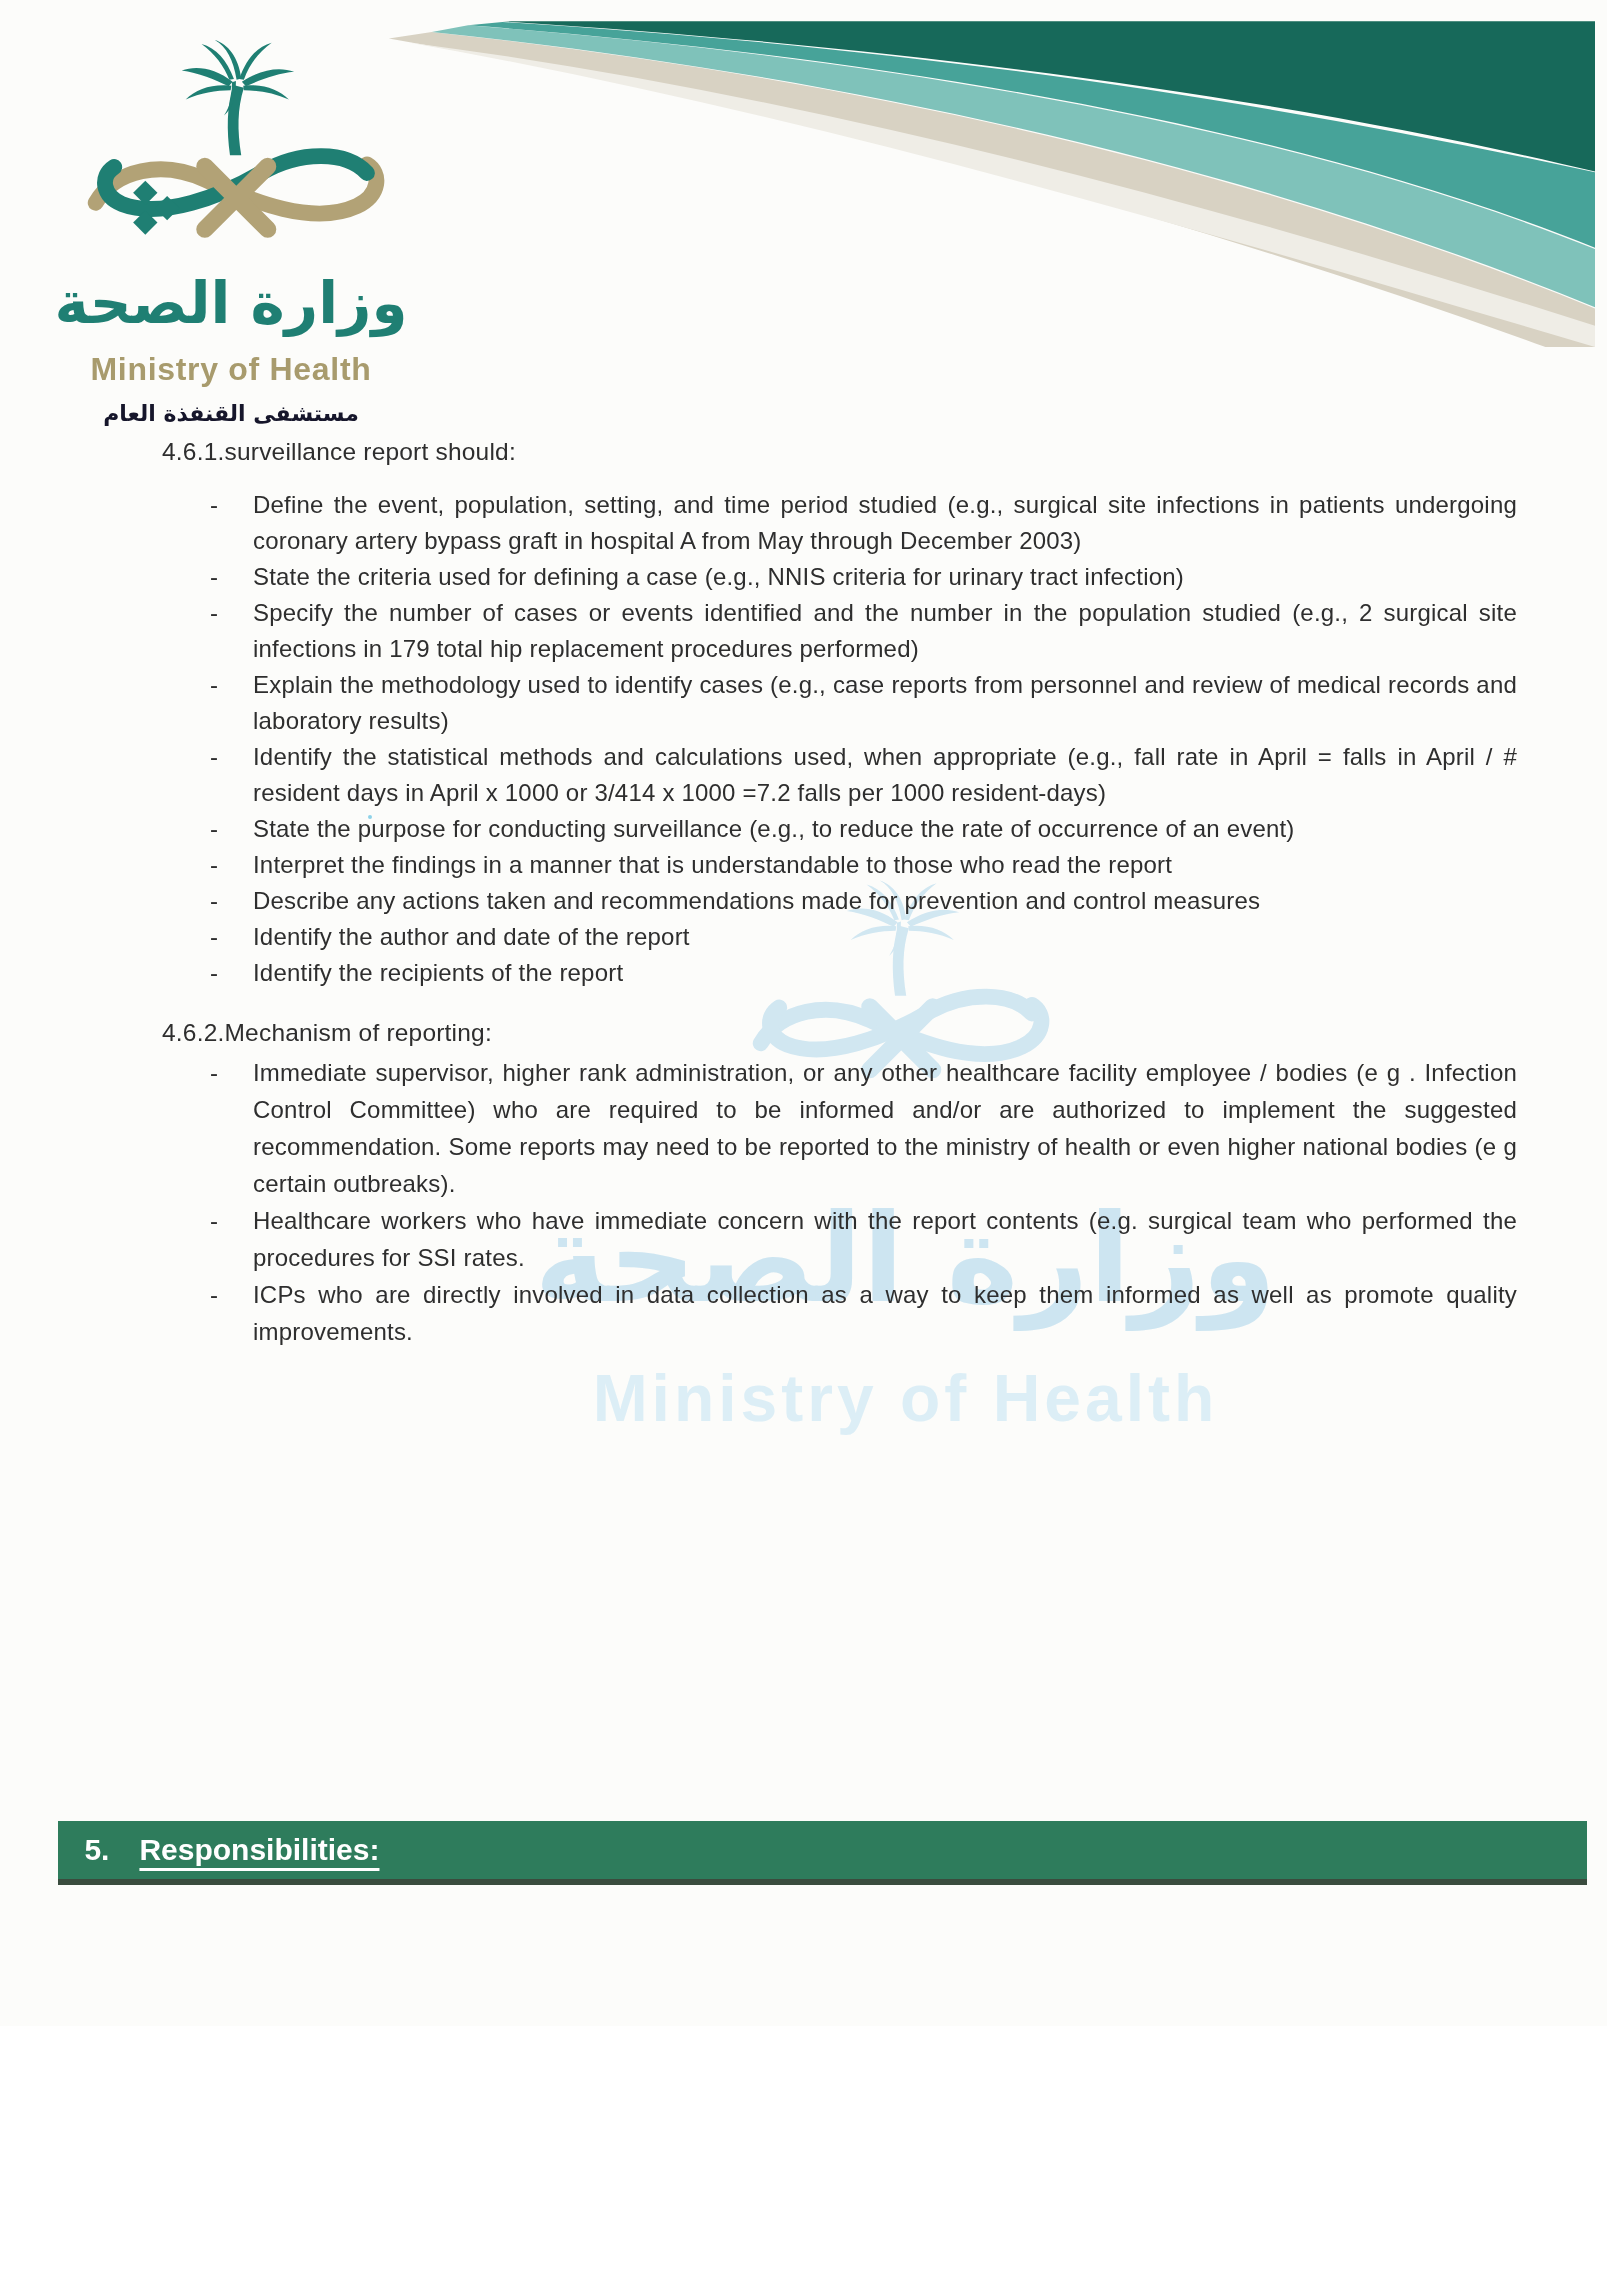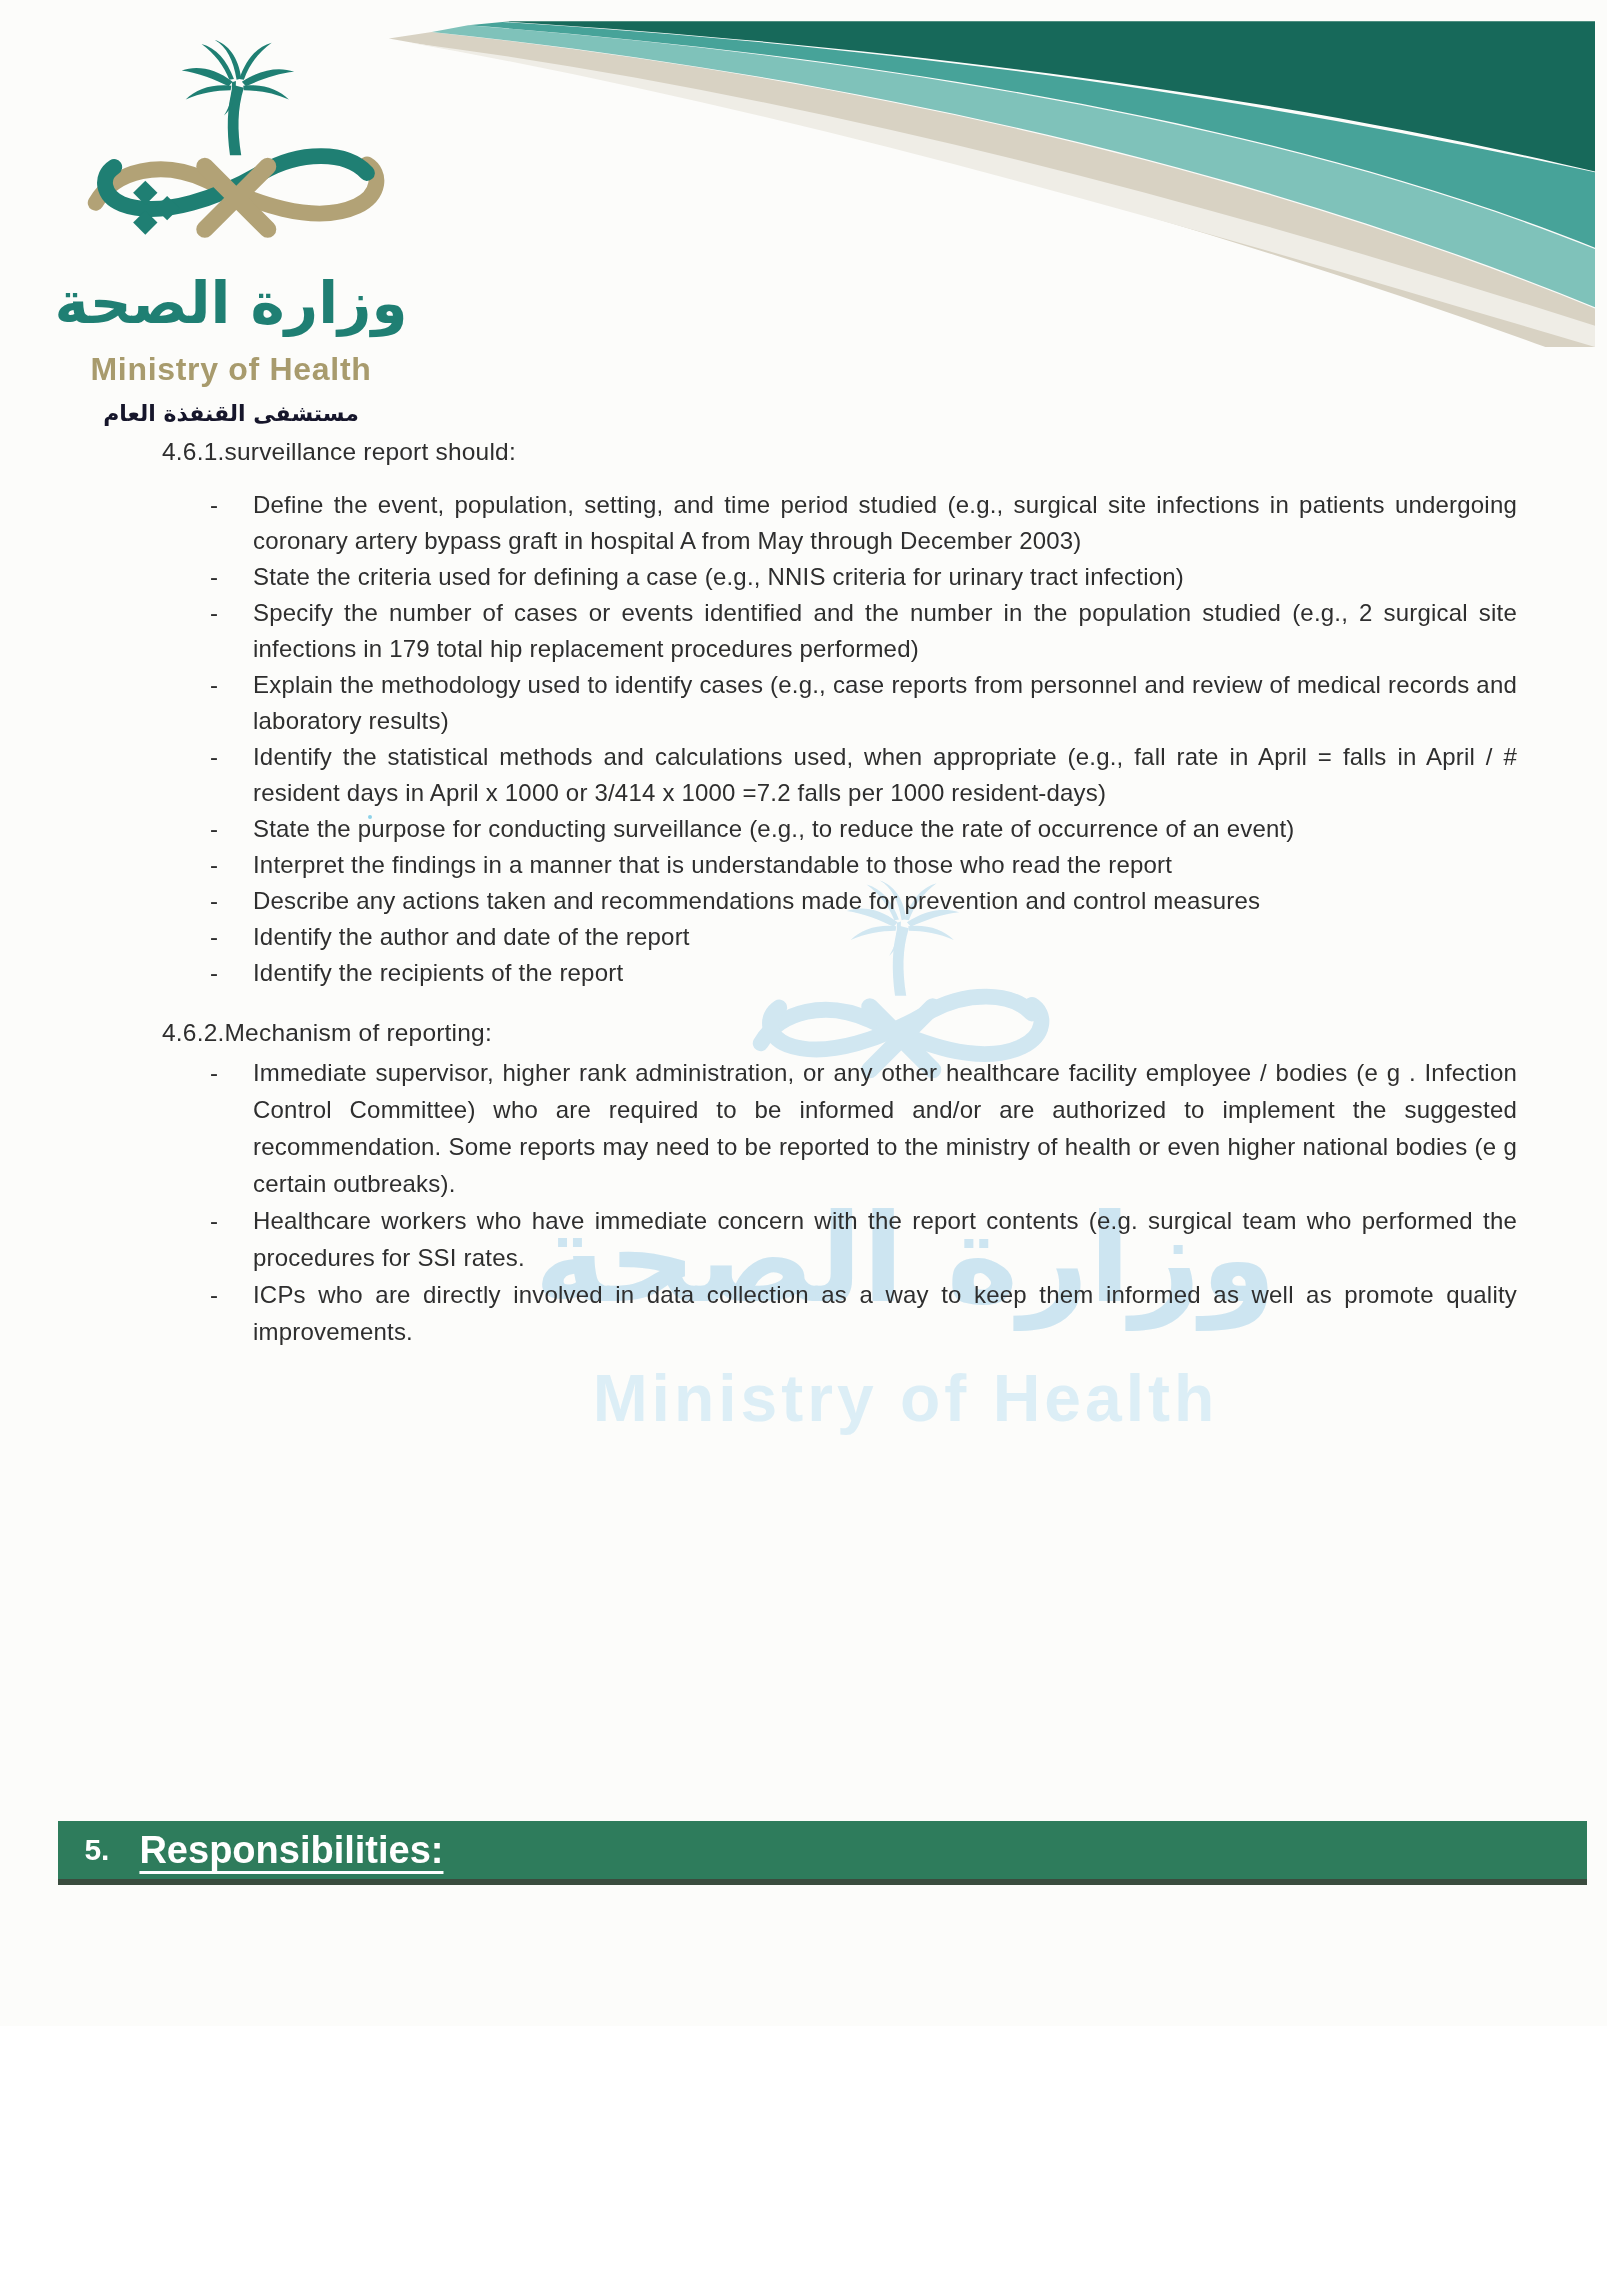--- a/index.html
+++ b/index.html
@@ -30,21 +30,21 @@
   .list{margin-left:48px;}
   .li{display:flex;}
   .marker{flex:0 0 43px;width:43px;}
   .li-text{flex:1;text-align:justify;}
   .para{margin-top:42px;line-height:58px;}
   .list2{margin-top:5.3px;line-height:37px;}
   
   .banner{position:absolute;left:58px;top:1821px;width:1529px;height:58px;background:#2e7c5c;
           border-bottom:6px solid #3a4c3e;display:flex;align-items:center;z-index:2;}
   .banner-num{color:#fff;font-weight:bold;font-size:30px;margin-left:26.4px;}
-  .banner-title{color:#fff;font-weight:bold;font-size:38px;margin-left:30px;
+  .banner-title{color:#fff;font-weight:bold;font-size:30px;margin-left:30px;
           text-decoration:underline;text-decoration-thickness:2.6px;text-underline-offset:8px;}
   .resp{position:absolute;left:147px;top:1901px;font-size:24.5px;line-height:38px;z-index:2;}
   .resp-row{display:flex;}
   .resp-num{font-weight:bold;margin-right:9.3px;}
   
   .page-ind{position:absolute;left:1193px;top:2135px;font-size:22.5px;color:#333;z-index:2;}
   .page-ind .b{font-weight:bold;color:#222;}
   .page-ind span{margin-right:5.3px;}
   
   .footer{position:absolute;left:0;top:2200px;width:1607px;display:flex;justify-content:center;

